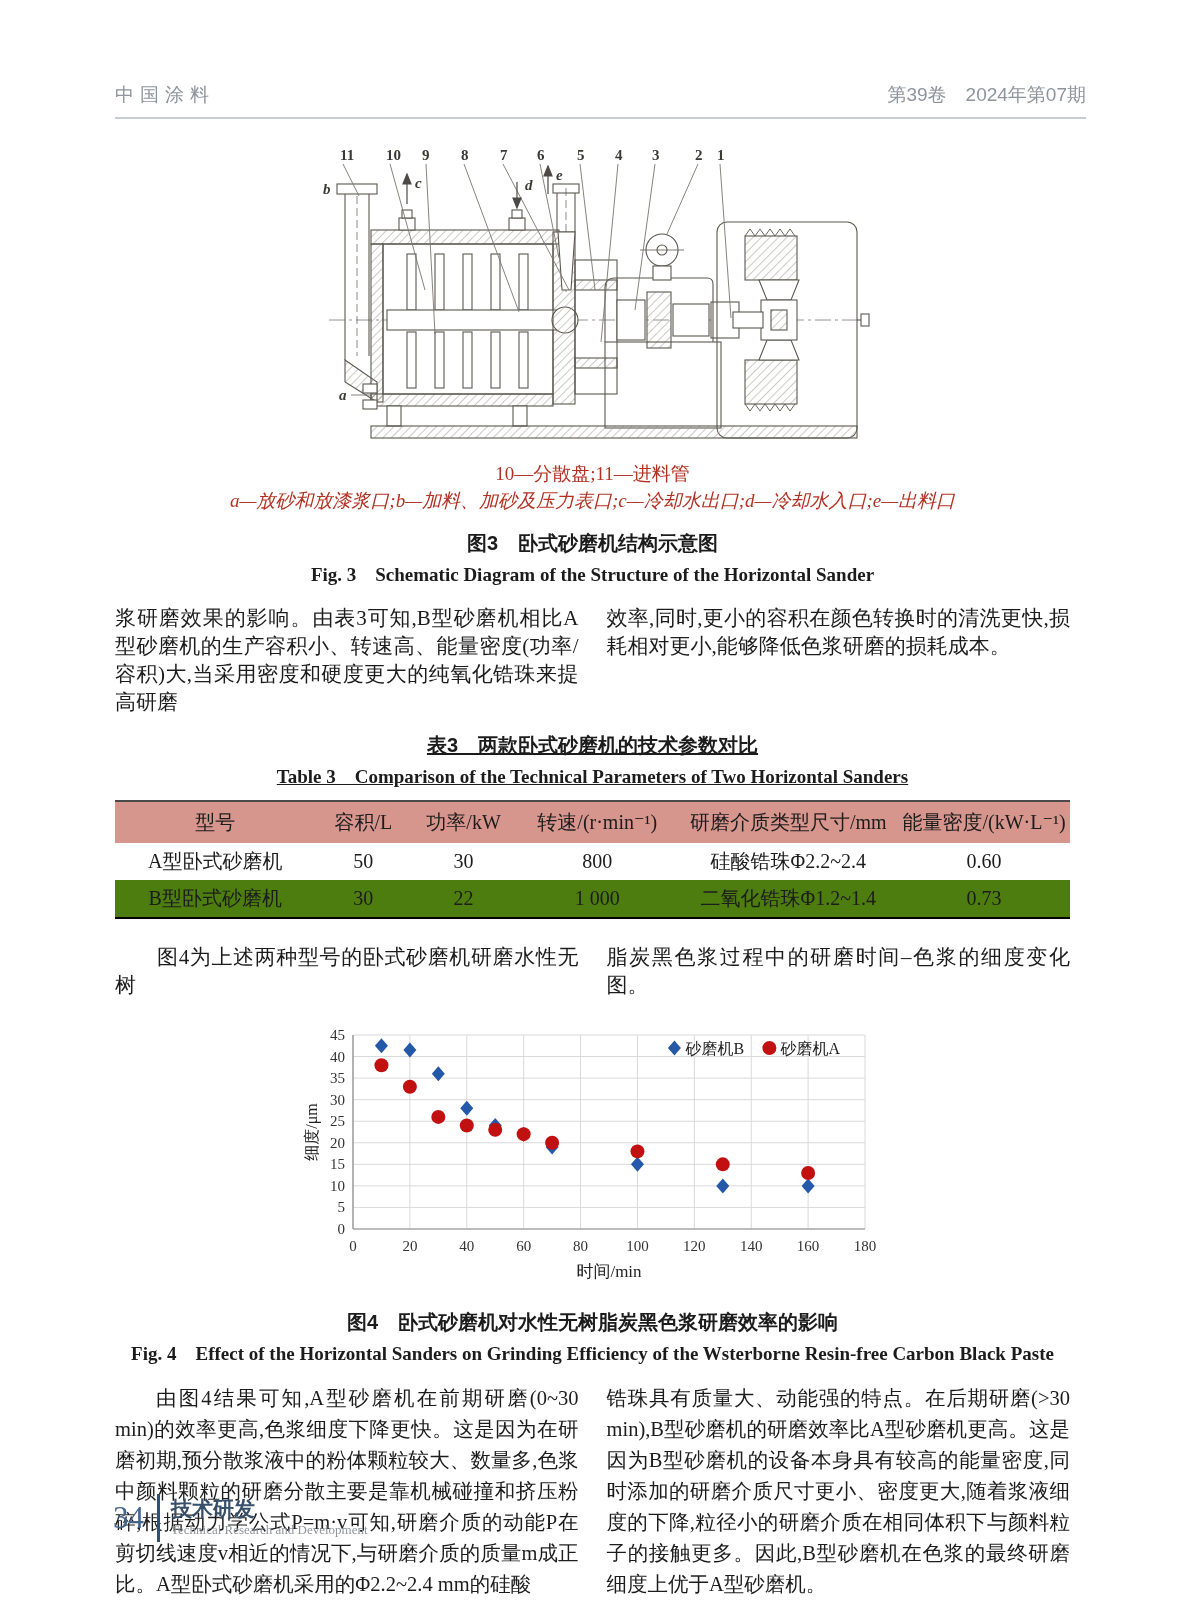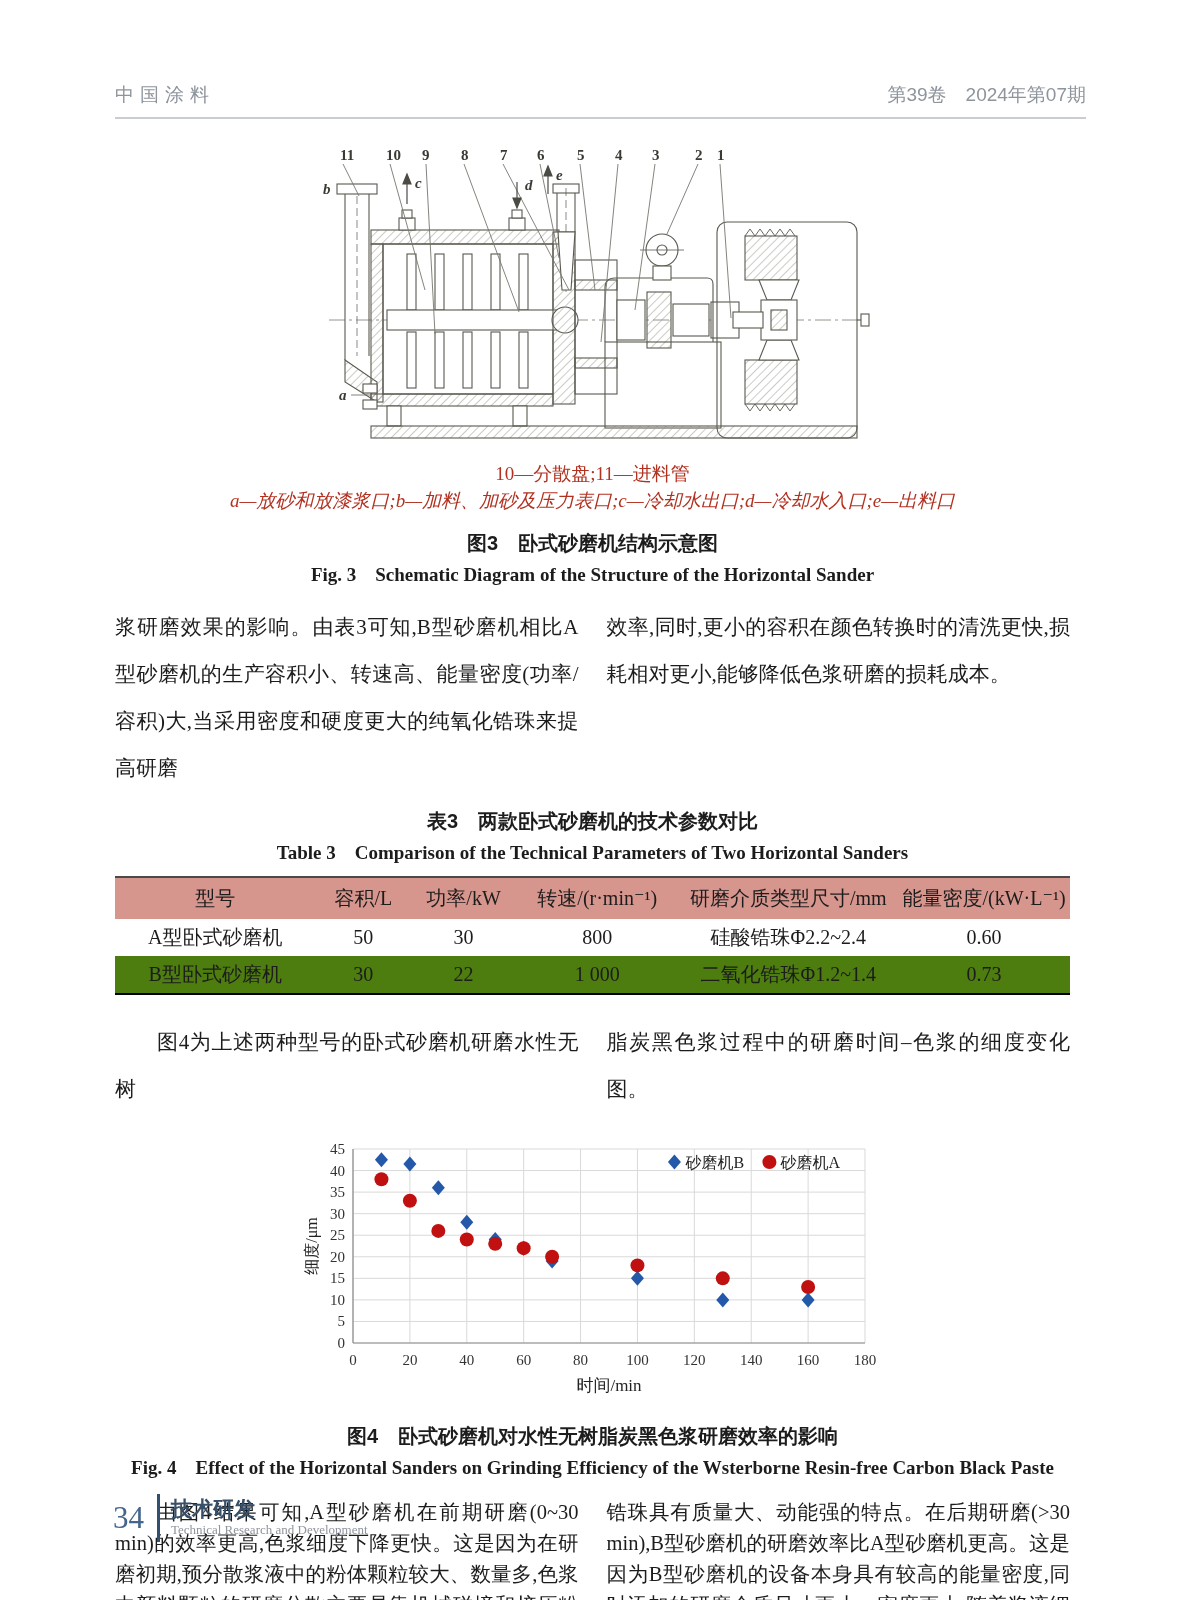--- a/index.html
+++ b/index.html
@@ -5,30 +5,30 @@
   html,body{margin:0;padding:0;background:#e9e9e9;}
   .page{width:1187px;height:1600px;position:relative;background:#ffffff;margin:0 auto;
         font-family:"Liberation Serif","DejaVu Serif",serif;color:#1c1c1c;overflow:hidden;}
   
   .hdr{position:absolute;top:82px;left:115px;right:101px;display:flex;justify-content:space-between;
        align-items:flex-end;border-bottom:2px solid #c9cdd1;padding-bottom:9px;
        font-family:"Liberation Sans","DejaVu Sans",sans-serif;color:#8d949c;font-size:19px;}
   .hdr .jname{letter-spacing:6px;}
   
   .flow{position:absolute;top:128px;left:115px;width:955px;}
-  .center{text-align:center;}
+  .center{text-align:center;text-decoration:underline;}
   
   .fig3-wrap{text-align:center;}
   .fig3-legend{color:#b23222;font-size:19px;line-height:27px;margin-top:4px;}
   .fig3-legend .it{font-style:italic;}
   .capzh{font-family:"Liberation Sans","DejaVu Sans",sans-serif;font-weight:bold;font-size:20px;margin-top:16px;}
   .capen{font-weight:bold;font-size:19px;margin-top:5px;}
   
   .cols{display:flex;gap:28px;margin-top:16px;}
-  .col{flex:1;font-size:21px;line-height:47px;text-align:justify;}
+  .col{flex:1;font-size:21px;line-height:28px;text-align:justify;}
   .indent{text-indent:2em;}
   
   .tbl-titles{margin-top:14px;}
   table.t3{width:100%;border-collapse:collapse;margin-top:10px;border-top:2px solid #4a4a4a;
            border-bottom:2px solid #000000;font-size:20px;}
   table.t3 th{font-weight:normal;padding:7px 4px;}
   table.t3 td{padding:5px 4px;text-align:center;}
   
   .chart-wrap{margin-top:22px;text-align:center;}
   #fig4-svg{display:inline-block;}

